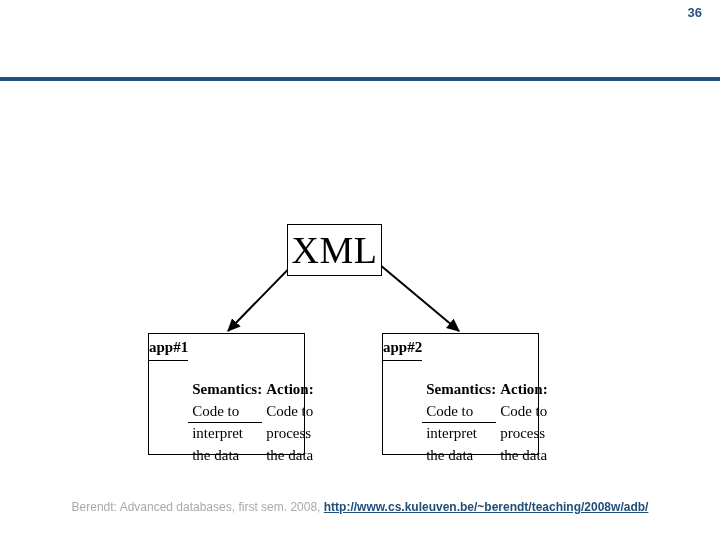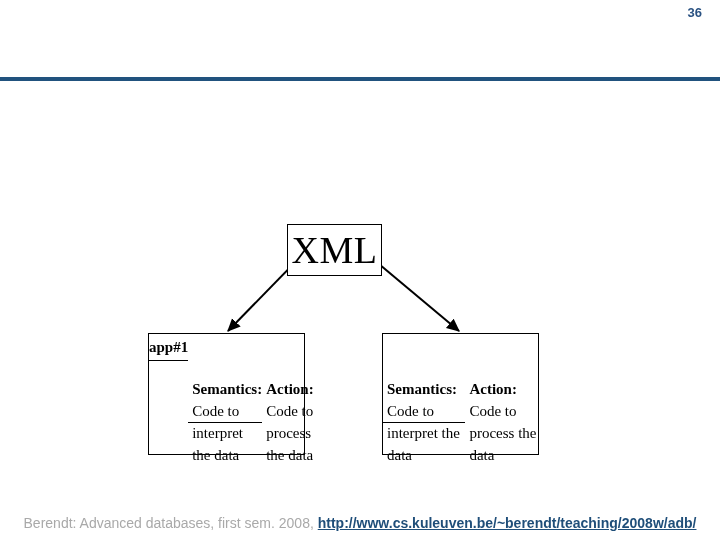--- a/index.html
+++ b/index.html
@@ -119,24 +119,24 @@
   }
   .app-cell.top-div { border-bottom: 1.5px solid #000; height: 46px; }
   .app-cell.last    { height: 47px; }
   .app-cell b { font-weight: bold; }
 
   
   #footer {
     position: absolute;
     left: 0px;
     right: 0px;
-    bottom: 9px;
+    bottom: 26px;
     text-align: center;
     font-family: "Liberation Sans", sans-serif;
-    font-size: 14px;
+    font-size: 12px;
     color: #a9a9a9;
     white-space: nowrap;
   }
   #footer-link {
     color: #1f4e79;
     font-weight: bold;
     text-decoration: underline;
   }
 </style>
 </head>
@@ -163,19 +163,20 @@
     <span id="xml-label">XML</span>
   </div>
 
   <div id="app1-box" class="node-box app-box">
     <div class="app-head">app#1</div>
     <div class="app-cell top-div"><b>Semantics:</b><span> Code to interpret the data</span></div>
     <div class="app-cell last"><b>Action:</b><span> Code to process the data</span></div>
   </div>
 
   <div id="app2-box" class="node-box app-box">
+    <div class="app-head">app#2</div>
     <div class="app-cell top-div"><b>Semantics:</b><span> Code to interpret the data</span></div>
     <div class="app-cell last"><b>Action:</b><span> Code to process the data</span></div>
   </div>
 
   <div id="footer"><span>Berendt: Advanced databases, first sem. 2008, </span><a id="footer-link" href="#">http://www.cs.kuleuven.be/~berendt/teaching/2008w/adb/</a></div>
 
 </div>
 
 </body></html>

